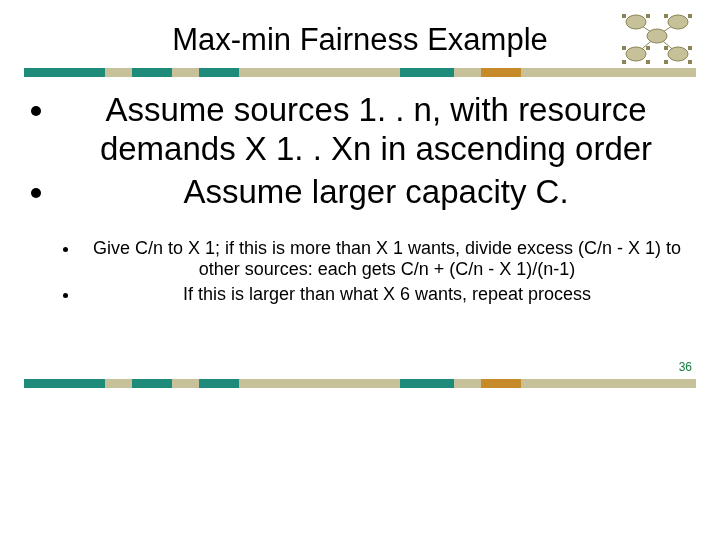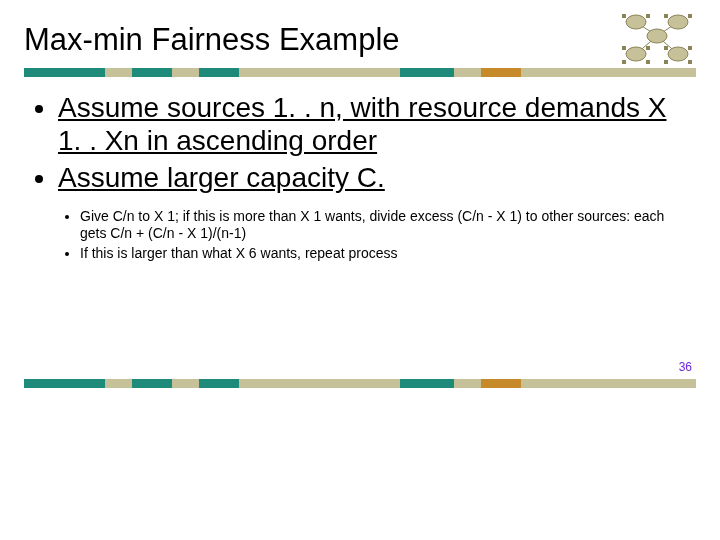--- a/index.html
+++ b/index.html
@@ -9,20 +9,21 @@
     font-family: Arial, Helvetica, sans-serif;
     color: #000;
     position: relative;
     overflow: hidden;
   }
   .slide {
     width: 720px;
     height: 408px;
     position: relative;
     padding: 16px 24px 24px 24px;
+    text-align: center;
   }
   .title {
     font-size: 31px;
     font-weight: 400;
     color: #000;
     margin-top: 6px;
     margin-bottom: 10px;
   }
   .stripe {
     display: flex;
@@ -37,38 +38,37 @@
     right: 24px;
     bottom: 20px;
     height: 9px;
     display: flex;
   }
   .page-num {
     position: absolute;
     right: 28px;
     bottom: 34px;
     font-size: 12px;
-    color: #6d28d9;
+    color: #15803d;
   }
   .content {
     padding: 0 2px;
   }
   ul.level1 {
     list-style: disc;
     padding-left: 32px;
-    font-size: 28px;
+    font-size: 33px;
     line-height: 1.18;
-    margin-bottom: 14px;
-    text-decoration: underline;
+    margin-bottom: 26px;
   }
   ul.level1 > li { margin-bottom: 4px; }
   ul.level2 {
     list-style: disc;
     padding-left: 54px;
-    font-size: 14px;
+    font-size: 18px;
     line-height: 1.18;
   }
   ul.level2 > li { margin-bottom: 4px; }
   .logo {
     position: absolute;
     top: 10px;
     right: 22px;
     width: 82px;
     height: 58px;
   }

